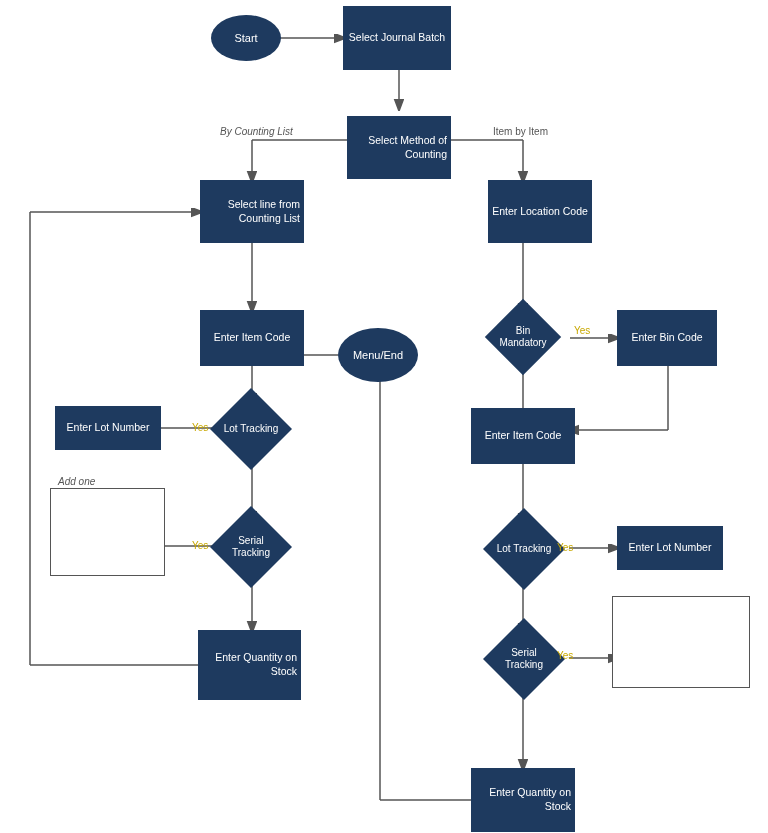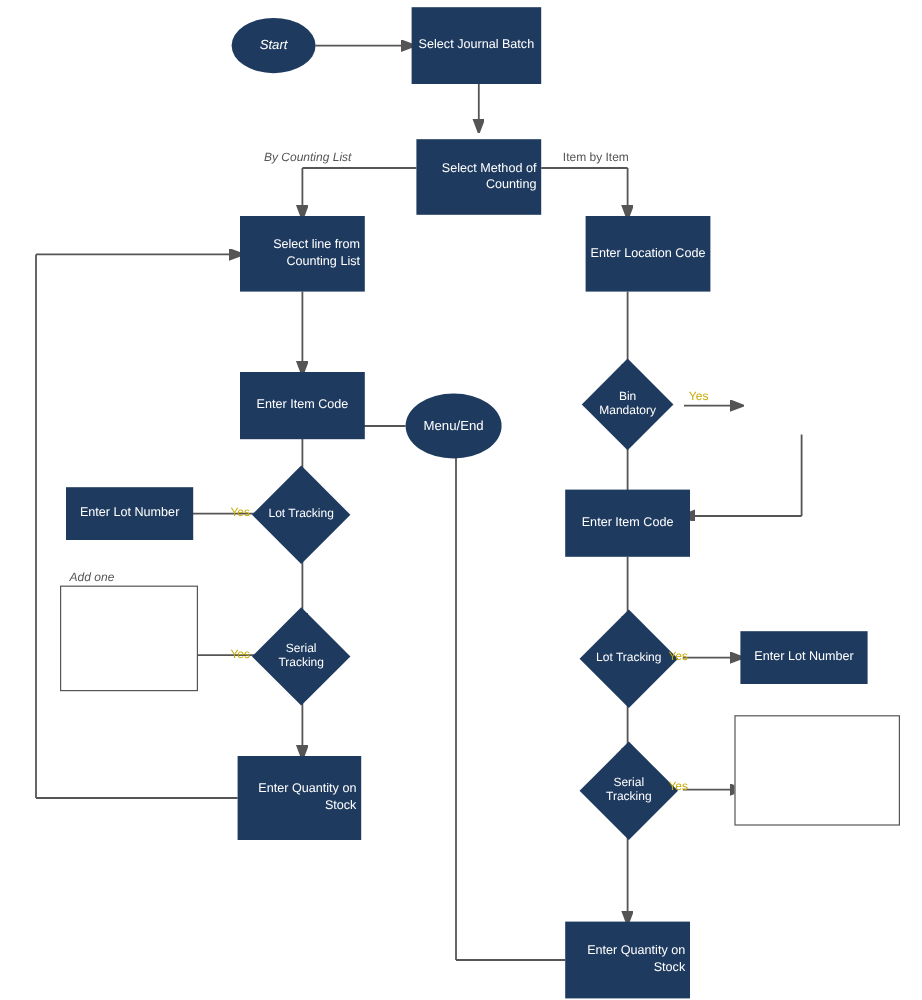--- a/index.html
+++ b/index.html
@@ -171,54 +171,57 @@
     <line x1="718" y1="600" x2="718" y2="636"></line>
 
     <line x1="471" y1="800" x2="380" y2="800"></line>
     <line x1="380" y1="800" x2="380" y2="355" marker-end="url(#arrow)"></line>
 
     <line x1="338" y1="355" x2="252" y2="355"></line>
     <line x1="252" y1="355" x2="252" y2="344"></line>
 
   </svg>
 
-  <div class="oval box" style="left:193px; top:15px; width:70px; height:46px;font-style:italic;">
+  <div class="oval box" style="left:211px; top:15px; width:70px; height:46px;">
     <span>Start</span>
   </div>
 
   <div class="box" style="left:343px; top:6px; width:108px; height:64px;">
     <span>Select Journal Batch</span>
   </div>
 
   <div class="box" style="left:347px; top:116px; width:104px; height:63px;">
     <span>Select Method of Counting</span>
   </div>
 
   <div class="label-by" style="left:220px; top:126px;">
     <span>By Counting List</span>
   </div>
 
-  <div class="label-item" style="left:455px; top:126px;padding-left:14px;">
+  <div class="label-item" style="left:479px; top:126px;padding-left:14px;">
     <span>Item by Item</span>
   </div>
 
   <div class="box" style="left:200px; top:180px; width:104px; height:63px;">
     <span>Select line from Counting List</span>
   </div>
 
   <div class="box" style="left:488px; top:180px; width:104px; height:63px;">
     <span>Enter Location Code</span>
   </div>
 
   <div class="diamond" style="left:496px; top:310px; width:54px; height:54px;">
     <span class="diamond-label">Bin Mandatory</span>
   </div>
 
   <div class="label-yes" style="left:574px; top:325px;">Yes</div>
 
+  <div class="box" style="left:617px; top:310px; width:100px; height:56px;">
+    <span>Enter Bin Code</span>
+  </div>
 
   <div class="box" style="left:200px; top:310px; width:104px; height:56px;">
     <span>Enter Item Code</span>
   </div>
 
   <div class="box" style="left:471px; top:408px; width:104px; height:56px;">
     <span>Enter Item Code</span>
   </div>
 
   <div class="oval box" style="left:338px; top:328px; width:80px; height:54px; border-radius:50%;">

